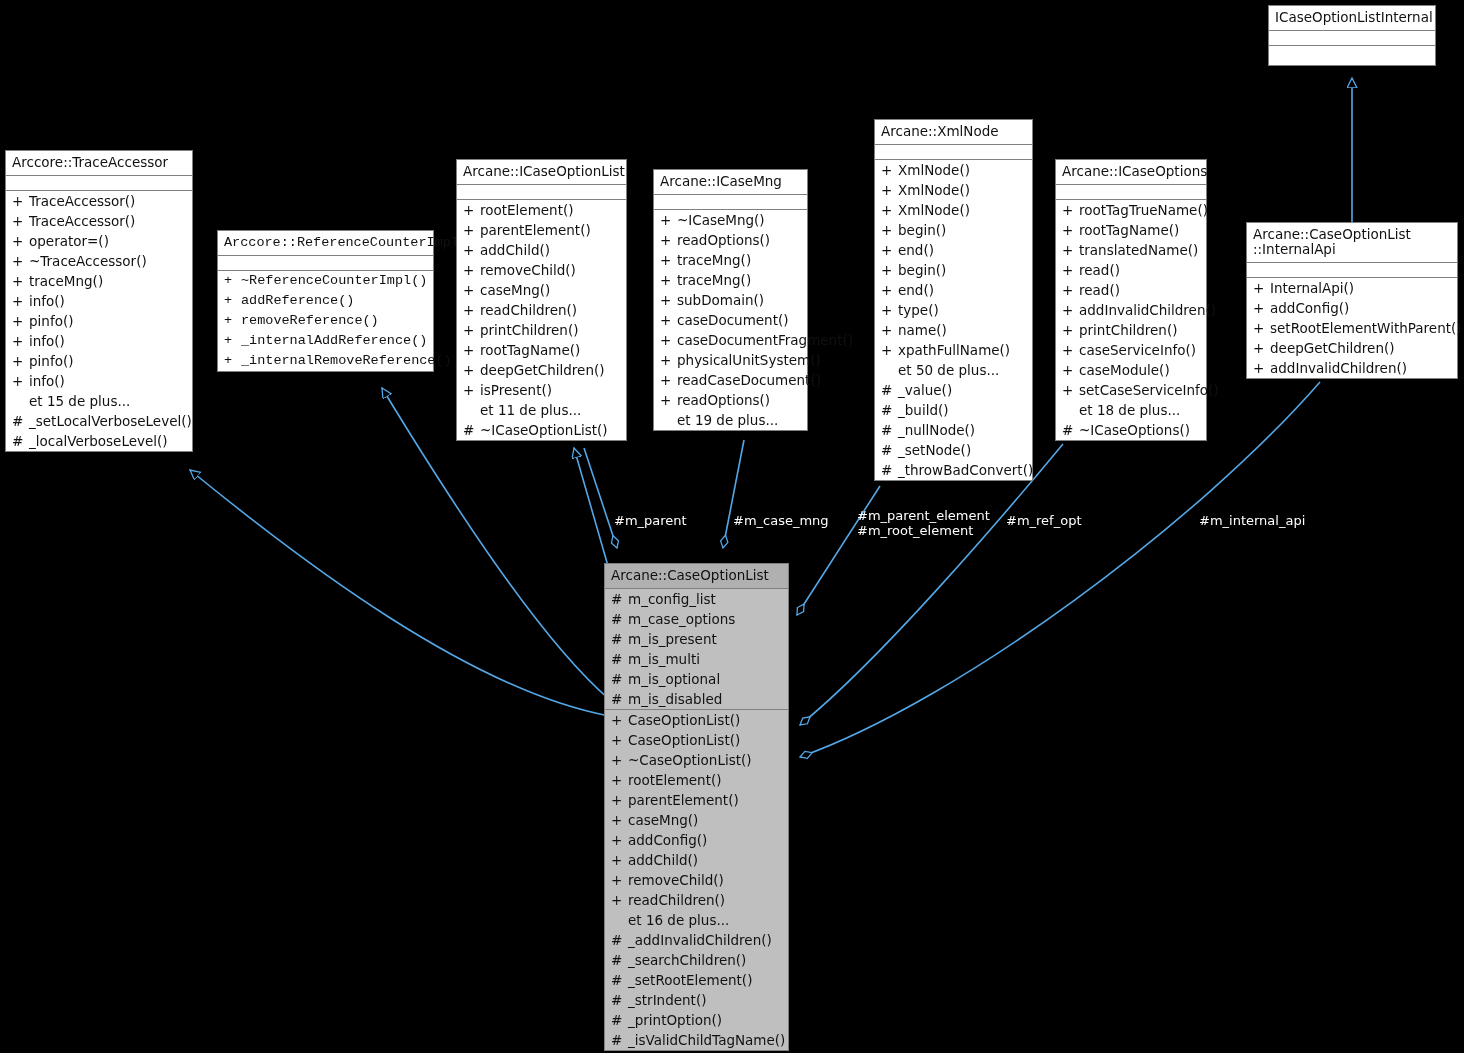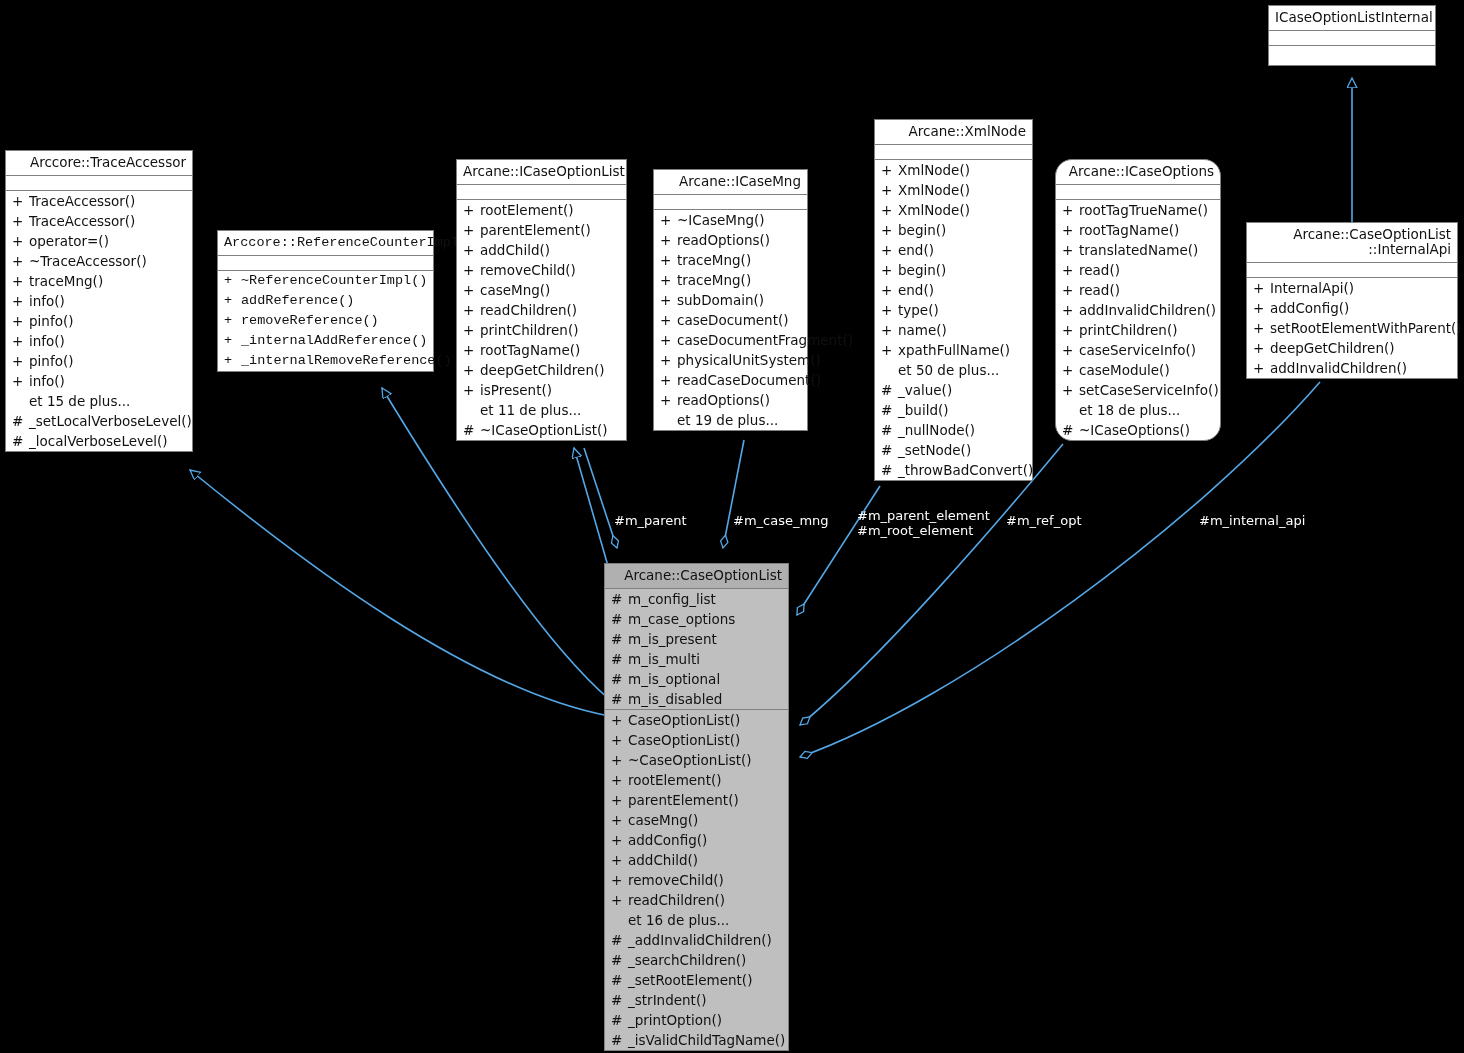--- a/index.html
+++ b/index.html
@@ -3,21 +3,21 @@
 <meta charset="utf-8">
 <title>Arcane::CaseOptionList Class Diagram</title>
 <style>
   html,body{margin:0;padding:0;background:#000;}
   #stage{position:relative;width:1464px;height:1053px;background:#000;overflow:hidden;
          font-family:"DejaVu Sans","Liberation Sans",sans-serif;}
   svg.edges{position:absolute;left:0;top:0;width:1464px;height:1053px;pointer-events:none;}
 
   .uml-box{position:absolute;background:#ffffff;border:1px solid #808080;box-sizing:border-box;}
   .uml-box.highlight{background:#bfbfbf;}
-  .uml-title{text-align:right;font-size:13.5px;color:#111;padding:4px 6px 5px 6px;
+  .uml-title{text-align:left;font-size:13.5px;color:#111;padding:4px 6px 5px 6px;
              border-bottom:1px solid #808080;line-height:15px;white-space:nowrap;}
   .uml-box.highlight .uml-title{background:#b0b0b0;}
   .uml-attrs{border-bottom:1px solid #808080;min-height:13px;padding:0;}
   .uml-attrs.empty{height:14px;}
   .uml-ops{padding:0;}
   .row{font-size:13.5px;color:#111;line-height:20px;height:20px;white-space:nowrap;
        padding:0 4px 0 6px;display:flex;}
   .vis{display:inline-block;width:17px;flex:0 0 17px;}
   .mname{display:inline-block;}
   .row.more .vis{visibility:hidden;}
@@ -321,21 +321,21 @@
           <span class="vis">#</span>
           <span class="mname">_setNode()</span>
         </div>
         <div class="row">
           <span class="vis">#</span>
           <span class="mname">_throwBadConvert()</span>
         </div>
       </div>
   </div>
 
-  <div class="uml-box" id="box-icase-options" style="left:1055px;top:159px;width:166px;border-radius:17px;">
+  <div class="uml-box" id="box-icase-options" style="left:1055px;top:159px;width:152px;">
     <div class="uml-title">Arcane::ICaseOptions</div>
     <div class="uml-attrs empty"></div>
     <div class="uml-ops">
         <div class="row">
           <span class="vis">+</span>
           <span class="mname">rootTagTrueName()</span>
         </div>
         <div class="row">
           <span class="vis">+</span>
           <span class="mname">rootTagName()</span>

